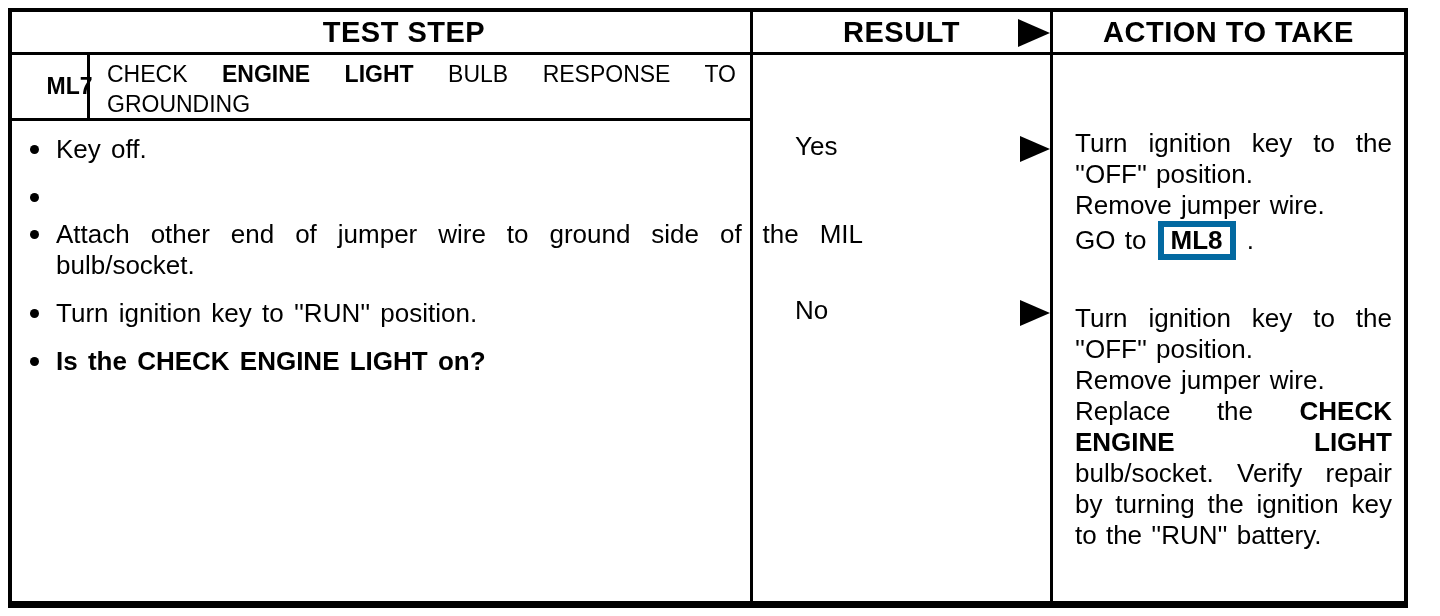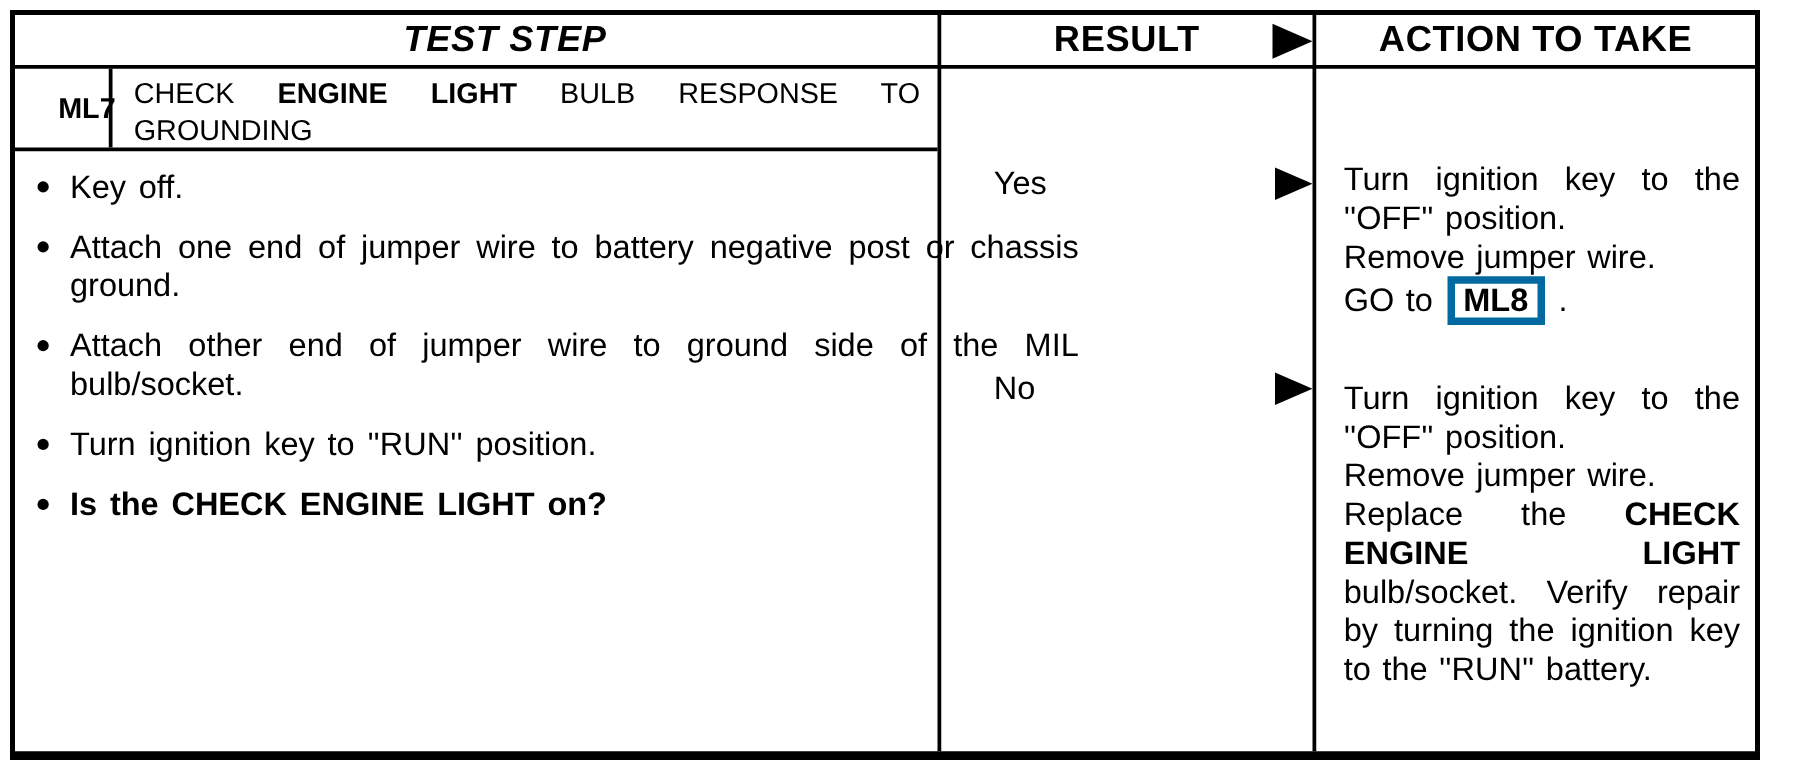--- a/index.html
+++ b/index.html
@@ -12,21 +12,21 @@
   
   .vline { position:absolute; top:0; bottom:0; width:3px; background:#000; }
   .v1 { left:738px; }
   .v2 { left:1038px; }
 
   
   .hrow { position:absolute; left:0; top:0; right:0; height:43px;
           border-bottom:3px solid #000; }
   .hcell { position:absolute; top:0; height:40px; line-height:40px;
            text-align:center; font-weight:bold; font-size:29px; letter-spacing:.5px; }
-  .hc1 { left:0; width:784px;font-style:italic; }
+  .hc1 { left:0; width:784px; }
   .hc2 { left:741px; width:297px; }
   .hc3 { left:1041px; right:0; }
 
   
   .arrow { width:0; height:0; border-top:14px solid transparent;
            border-bottom:14px solid transparent; border-left:32px solid #000; }
   .hrow .arrow { position:absolute; left:1006px; top:7px; }
   .r-arrow { border-top-width:13px; border-bottom-width:13px; border-left-width:30px; }
 
   
@@ -43,21 +43,21 @@
            padding-top:13px; }
   .bullet { display:flex; padding:0 34px 0 18px; margin-bottom:17px;
             font-size:26px; line-height:31px; }
   .dot { flex:none; width:9px; height:9px; border-radius:50%; background:#000;
          margin:11px 17px 0 0; }
   .btext { flex:1; text-align:justify; word-spacing:3px; }
   .bold { font-weight:bold; }
 
   
   .rrow { position:absolute; left:741px; width:297px; display:flex;
-          justify-content:space-between; font-size:26px; line-height:31px; }
+          justify-content:space-between; font-size:26px; line-height:31px;align-items:flex-end; }
   .ry { top:119px; }
   .rn { top:283px; }
   .rlabel { padding-left:42px; }
   .rrow .r-arrow { margin-top:3px; }
 
   
   .ablock { position:absolute; left:1063px; width:317px; font-size:26px;
             line-height:31px; }
   .ay { top:116px; }
   .an { top:291px; }
@@ -85,21 +85,20 @@
     <div class="mltitle"><span>CHECK </span><span class="bold">ENGINE LIGHT</span><span> BULB RESPONSE TO GROUNDING</span></div>
   </div>
 
   <div class="steps">
     <div class="bullet">
       <span class="dot"></span>
       <span class="btext">Key off.</span>
     </div>
     <div class="bullet">
       <span class="dot"></span>
-      <span class="btext">Attach one end of jumper wire to battery negative post or chassis ground.</span>
     </div>
     <div class="bullet">
       <span class="dot"></span>
       <span class="btext">Attach other end of jumper wire to ground side of the MIL bulb/socket.</span>
     </div>
     <div class="bullet">
       <span class="dot"></span>
       <span class="btext">Turn ignition key to ''RUN'' position.</span>
     </div>
     <div class="bullet">

